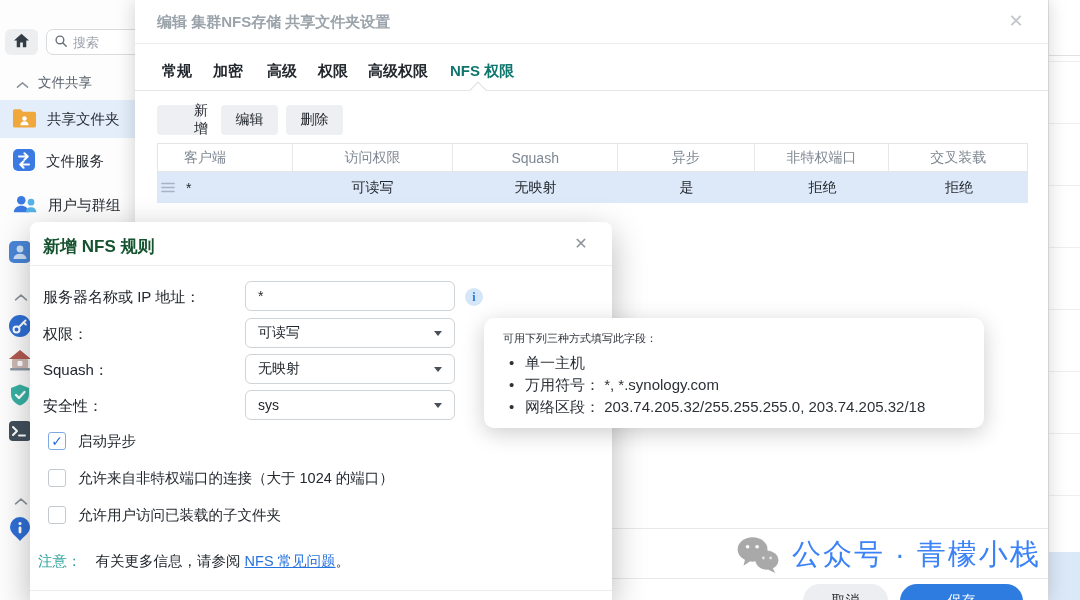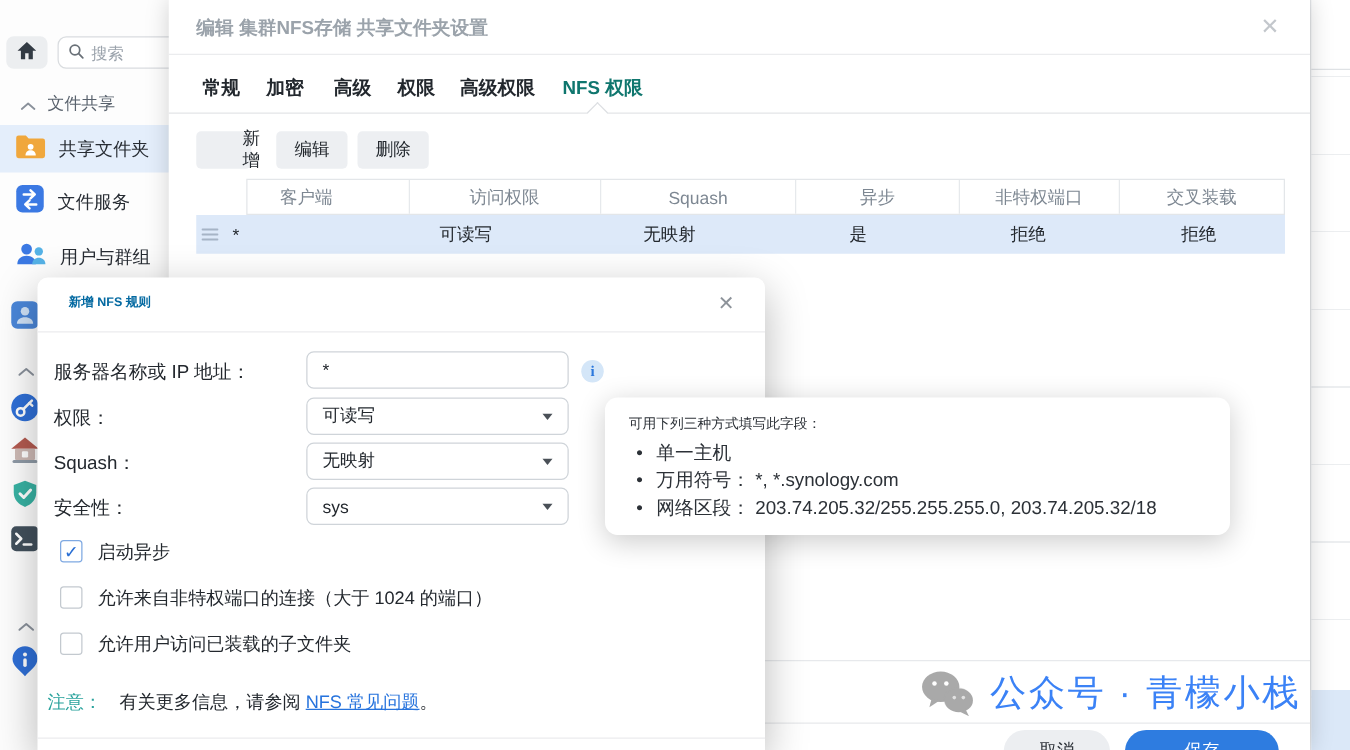--- a/index.html
+++ b/index.html
@@ -46,40 +46,40 @@
   .ed-divider { left:0; top:43px; width:913px; height:1px; background:#ebecee; }
   .tab { top:58px; height:32px; line-height:26px; font-size:15px; font-weight:700; color:#23282e; }
   .tab.active { color:#0f766e; }
   .tabbar-line { left:0; top:90px; width:913px; height:1px; background:#e3e5e8; }
   .tab-notch { left:337px; top:84px; width:12px; height:12px; background:#fff; transform:rotate(45deg);
                border-left:1px solid #dcdfe2; border-top:1px solid #dcdfe2; }
   .tool-btn { top:105px; height:30px; background:#edeff2; border-radius:4px; font-size:14px; color:#23282e;
               display:flex; align-items:center; justify-content:center; }
   
   .nfs-table { left:22px; top:143px; width:871px; }
-  .t-head { display:flex; height:29px; border:1px solid #e3e6e9; border-left:1px solid #e3e6e9; background:#fff;margin-left:40px; }
+  .t-head { display:flex; height:29px; border:1px solid #e3e6e9; border-left:1px solid #e3e6e9; background:#fff; }
   .t-head .cell { display:flex; align-items:center; justify-content:center; color:#7d8792; font-size:14px;
                   border-right:1px solid #e6e9ec; }
   .t-head .cell:last-child { border-right:none; }
   .t-head .cell.first { justify-content:flex-start; padding-left:26px; }
   .t-row { display:flex; height:31px; background:#dde9f9; }
   .t-row .cell { display:flex; align-items:center; justify-content:center; color:#23282e; font-size:14px; }
   .t-row .cell.first { justify-content:flex-start; padding-left:4px; gap:11px; }
   .c0{width:135px;} .c1{width:161px;} .c2{width:165px;} .c3{width:137px;} .c4{width:135px;} .c5{width:138px;}
   .content-line1 { left:0; top:528px; width:913px; height:1px; background:#e7e9ec; }
   .content-line2 { left:0; top:578px; width:913px; height:1px; background:#e7e9ec; }
   .pill-btn { top:584px; height:34px; border-radius:17px; font-size:14px; display:flex; align-items:flex-start;
               justify-content:center; padding-top:8px; }
   .pill-cancel { left:668px; width:85px; background:#eceef1; color:#2c3138; }
   .pill-save { left:765px; width:123px; background:#2e7ce0; color:#fff; }
 
   
   #add-dialog { left:30px; top:222px; width:582px; height:378px; background:#fff; border-radius:8px 8px 0 0;
                 box-shadow:0 10px 34px rgba(0,0,0,.28); z-index:20; }
-  .ad-title { left:25px; top:13px; font-size:10px; font-weight:700; color:#0369a1; }
+  .ad-title { left:13px; top:13px; font-size:17px; font-weight:700; color:#14532d; }
   .ad-close { left:540px; top:11px; width:22px; height:22px; color:#8d939a; font-size:16px; line-height:22px; text-align:center; }
   .ad-divider { left:0; top:43px; width:582px; height:1px; background:#ebecee; }
   .f-label { left:13px; font-size:15px; color:#23282e; }
   .f-input, .f-select { left:215px; width:210px; height:30px; background:#fff; border:1px solid #cfd4d9;
                         border-radius:6px; font-size:14px; color:#23282e; }
   .f-input { padding-left:12px; outline:none; }
   .f-select { display:flex; align-items:center; padding-left:12px; }
   .caret { position:absolute; right:12px; top:12px; width:0; height:0;
            border-left:4.5px solid transparent; border-right:4.5px solid transparent; border-top:5.5px solid #4a5057; }
   .info-dot { left:435px; top:66px; width:18px; height:18px; border-radius:50%; background:#d4e6f8;

